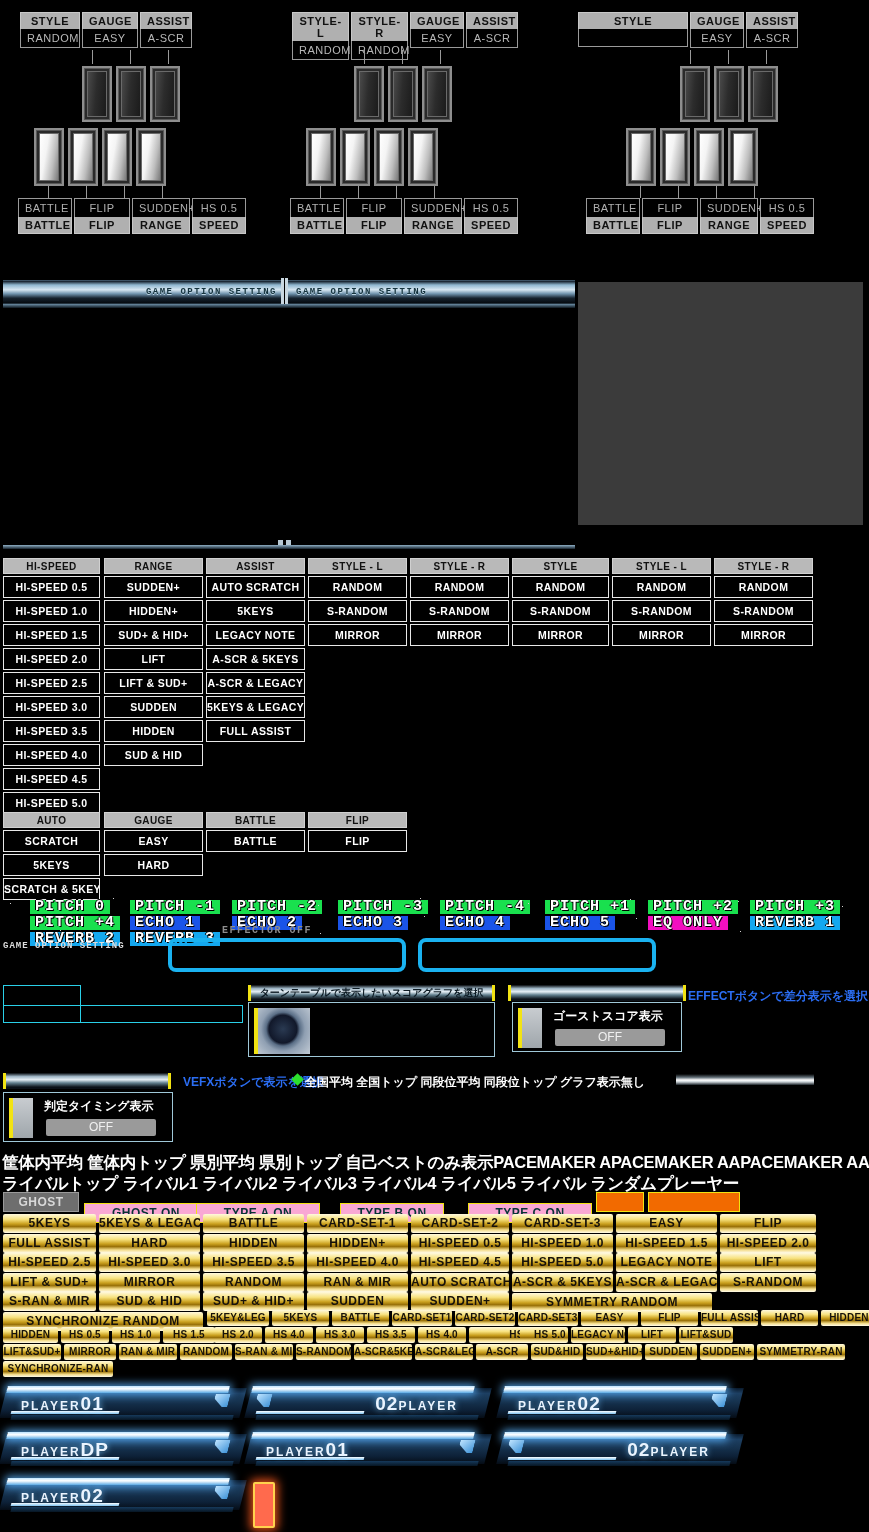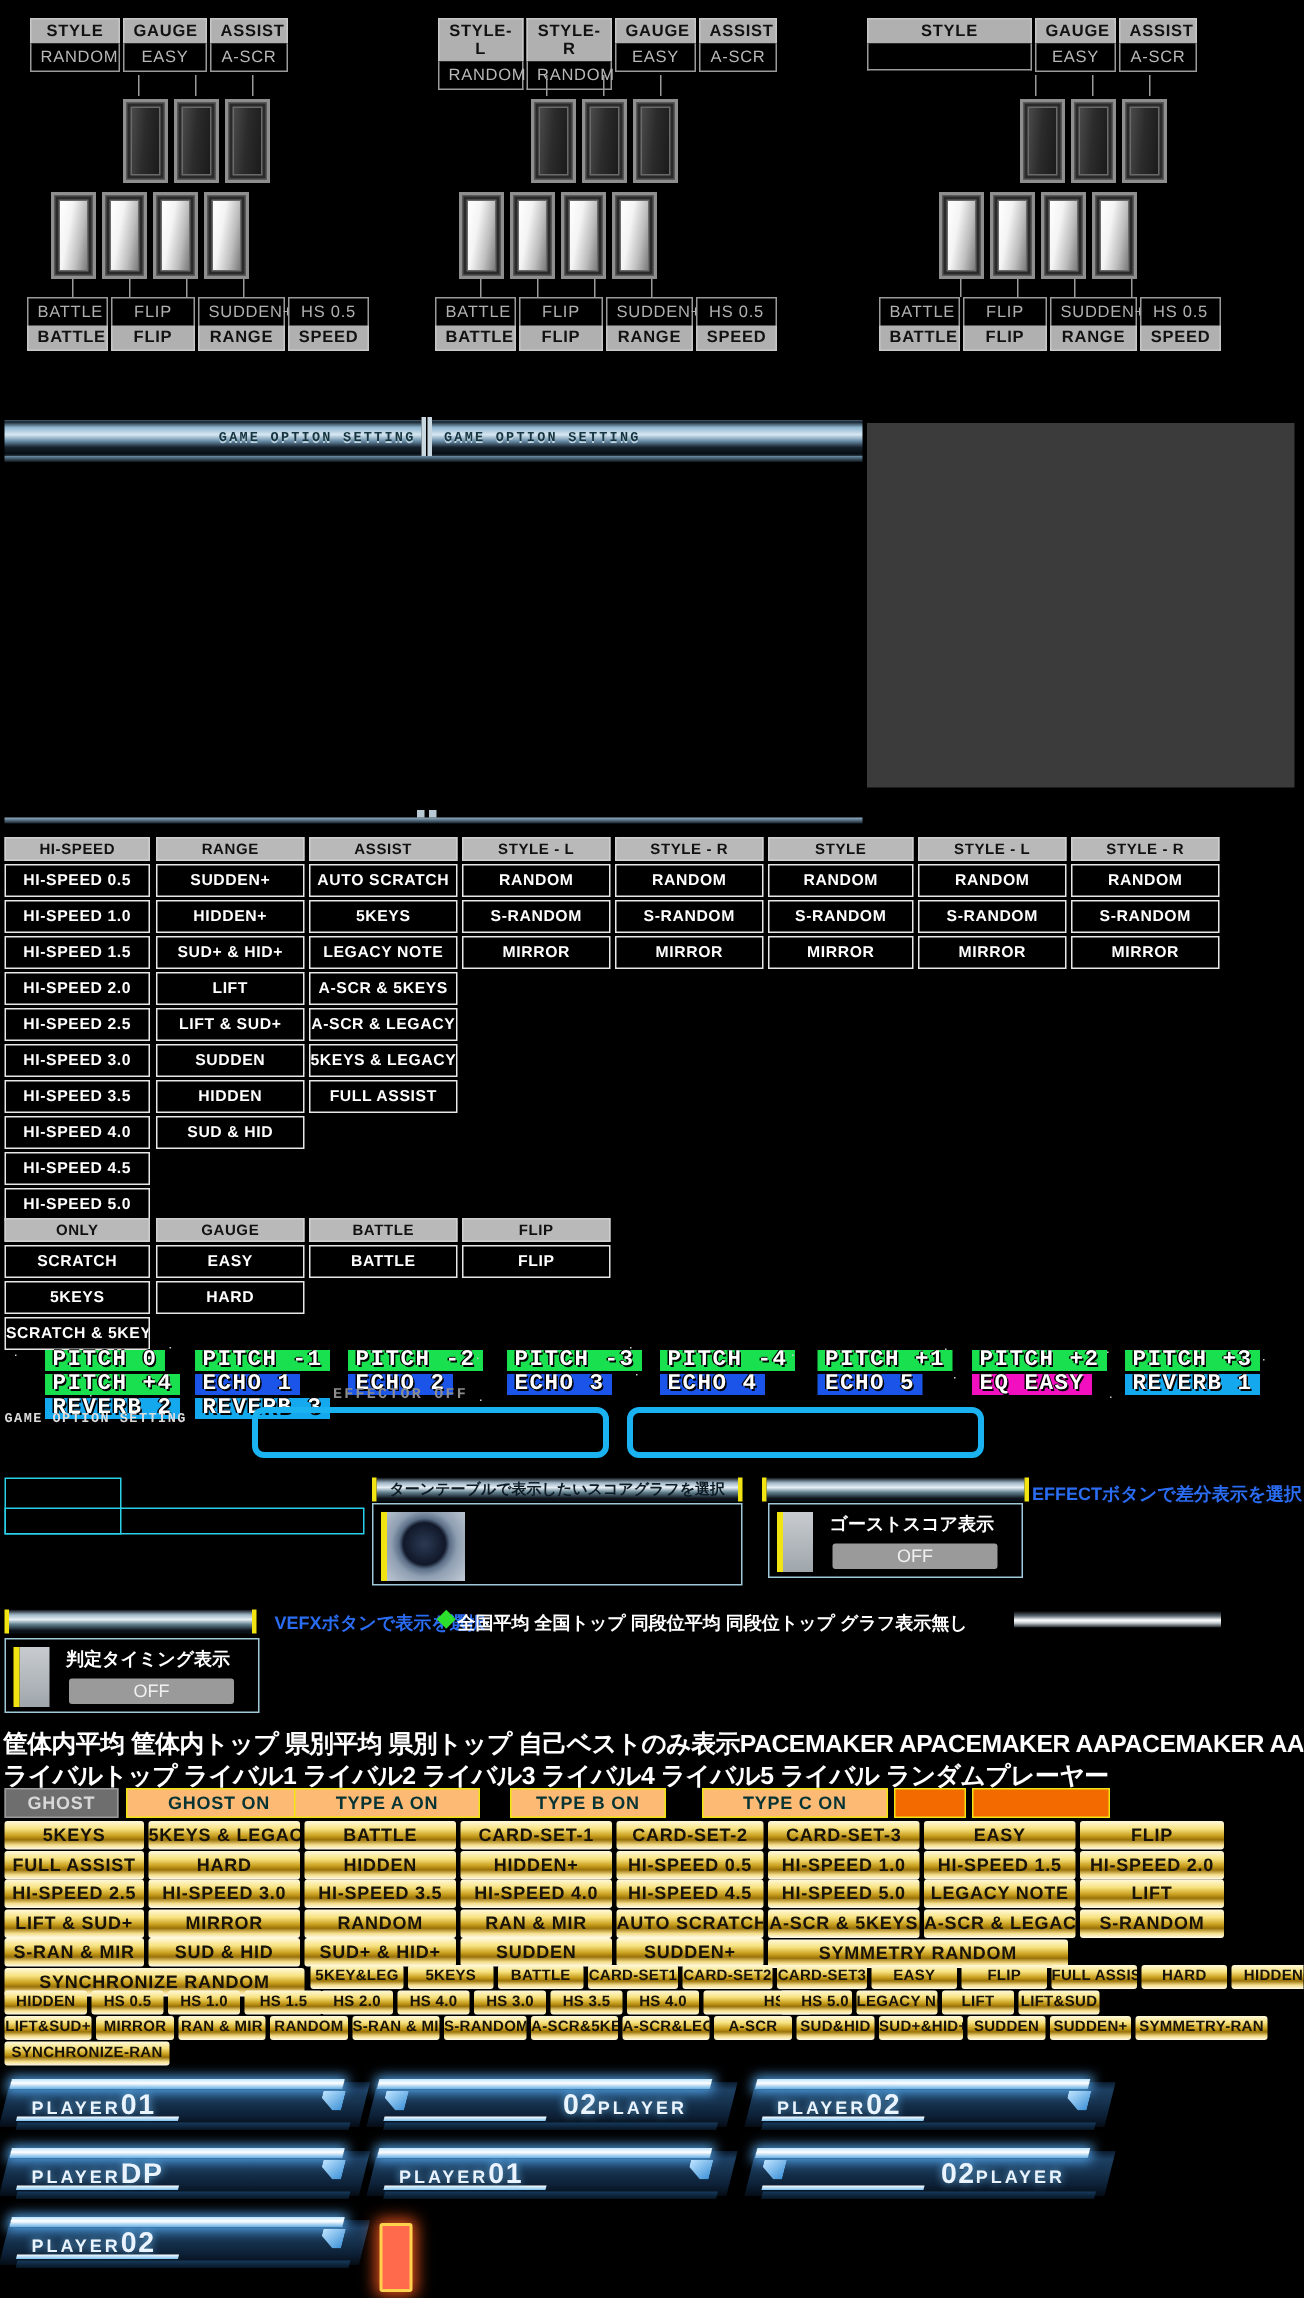--- a/index.html
+++ b/index.html
@@ -155,21 +155,21 @@
   
   .jprow { position:absolute; color:#fff; font-size:16.5px; font-weight:bold; white-space:nowrap; letter-spacing:-0.3px; }
 
   
   .gchip {
     position:absolute; height:20px; line-height:19px; text-align:center;
     font-size:12px; font-weight:bold; letter-spacing:0.5px;
     border:1px solid #f2e313;
   }
   .gchip.off { background:#6e6e6e; color:#d8d8d8; border-color:#9a9a9a; }
-  .gchip.on  { background:#fdba74; color:#063434; }
+  .gchip.on  { background:#f9a8d4; color:#063434;margin-top:11px; }
   .gchip.orange { background:#f26a00; }
 
   
   .ypill {
     position:absolute; text-align:center; white-space:nowrap; overflow:hidden;
     color:#17120a; font-weight:bold;
     background: linear-gradient(180deg,#fff9dd 0%, #f7e27f 28%, #caa01e 52%, #9a7209 66%, #f4dd8c 84%, #fffbe9 100%);
     border-radius:2px;
   }
   .ypill.big { height:19px; line-height:18px; font-size:12px; letter-spacing:0.5px; }
@@ -513,21 +513,21 @@
     </div>
     <div class="tcol" style="left:714px;top:558px;width:99px;">
       <div class="ch">STYLE - R</div>
       <div class="cc">RANDOM</div>
       <div class="cc">S-RANDOM</div>
       <div class="cc">MIRROR</div>
     </div>
     <div class="cc" style="position:absolute;left:308px;top:644px;width:201px;">SYNCHRONIZE  RANDOM</div>
     <div class="cc" style="position:absolute;left:308px;top:668px;width:201px;">SYMMETRY  RANDOM</div>
     <div class="tcol" style="left:3px;top:812px;width:97px;">
-      <div class="ch">ONLY</div>
+      <div class="ch">AUTO</div>
       <div class="cc">SCRATCH</div>
       <div class="cc">5KEYS</div>
       <div class="cc">SCRATCH &amp; 5KEYS</div>
     </div>
     <div class="tcol" style="left:104px;top:812px;width:99px;">
       <div class="ch">GAUGE</div>
       <div class="cc">EASY</div>
       <div class="cc">HARD</div>
     </div>
     <div class="tcol" style="left:206px;top:812px;width:99px;">
@@ -549,21 +549,21 @@
     <div class="badge b-cyan" style="left:130px;top:932px;">REVERB 3</div>
     <div class="badge b-green" style="left:232px;top:900px;">PITCH -2</div>
     <div class="badge b-blue" style="left:232px;top:916px;">ECHO 2</div>
     <div class="badge b-green" style="left:338px;top:900px;">PITCH -3</div>
     <div class="badge b-blue" style="left:338px;top:916px;">ECHO 3</div>
     <div class="badge b-green" style="left:440px;top:900px;">PITCH -4</div>
     <div class="badge b-blue" style="left:440px;top:916px;">ECHO 4</div>
     <div class="badge b-green" style="left:545px;top:900px;">PITCH +1</div>
     <div class="badge b-blue" style="left:545px;top:916px;">ECHO 5</div>
     <div class="badge b-green" style="left:648px;top:900px;">PITCH +2</div>
-    <div class="badge b-mag" style="left:648px;top:916px;">EQ EASY</div>
+    <div class="badge b-mag" style="left:648px;top:916px;">EQ ONLY</div>
     <div class="badge b-green" style="left:750px;top:900px;">PITCH +3</div>
     <div class="badge b-cyan" style="left:750px;top:916px;">REVERB 1</div>
     <div class="dot" style="left:10px;top:903px;"></div>
     <div class="dot" style="left:113px;top:898px;"></div>
     <div class="dot" style="left:108px;top:920px;"></div>
     <div class="dot" style="left:210px;top:900px;"></div>
     <div class="dot" style="left:318px;top:905px;"></div>
     <div class="dot" style="left:420px;top:898px;"></div>
     <div class="dot" style="left:424px;top:916px;"></div>
     <div class="dot" style="left:528px;top:903px;"></div>

